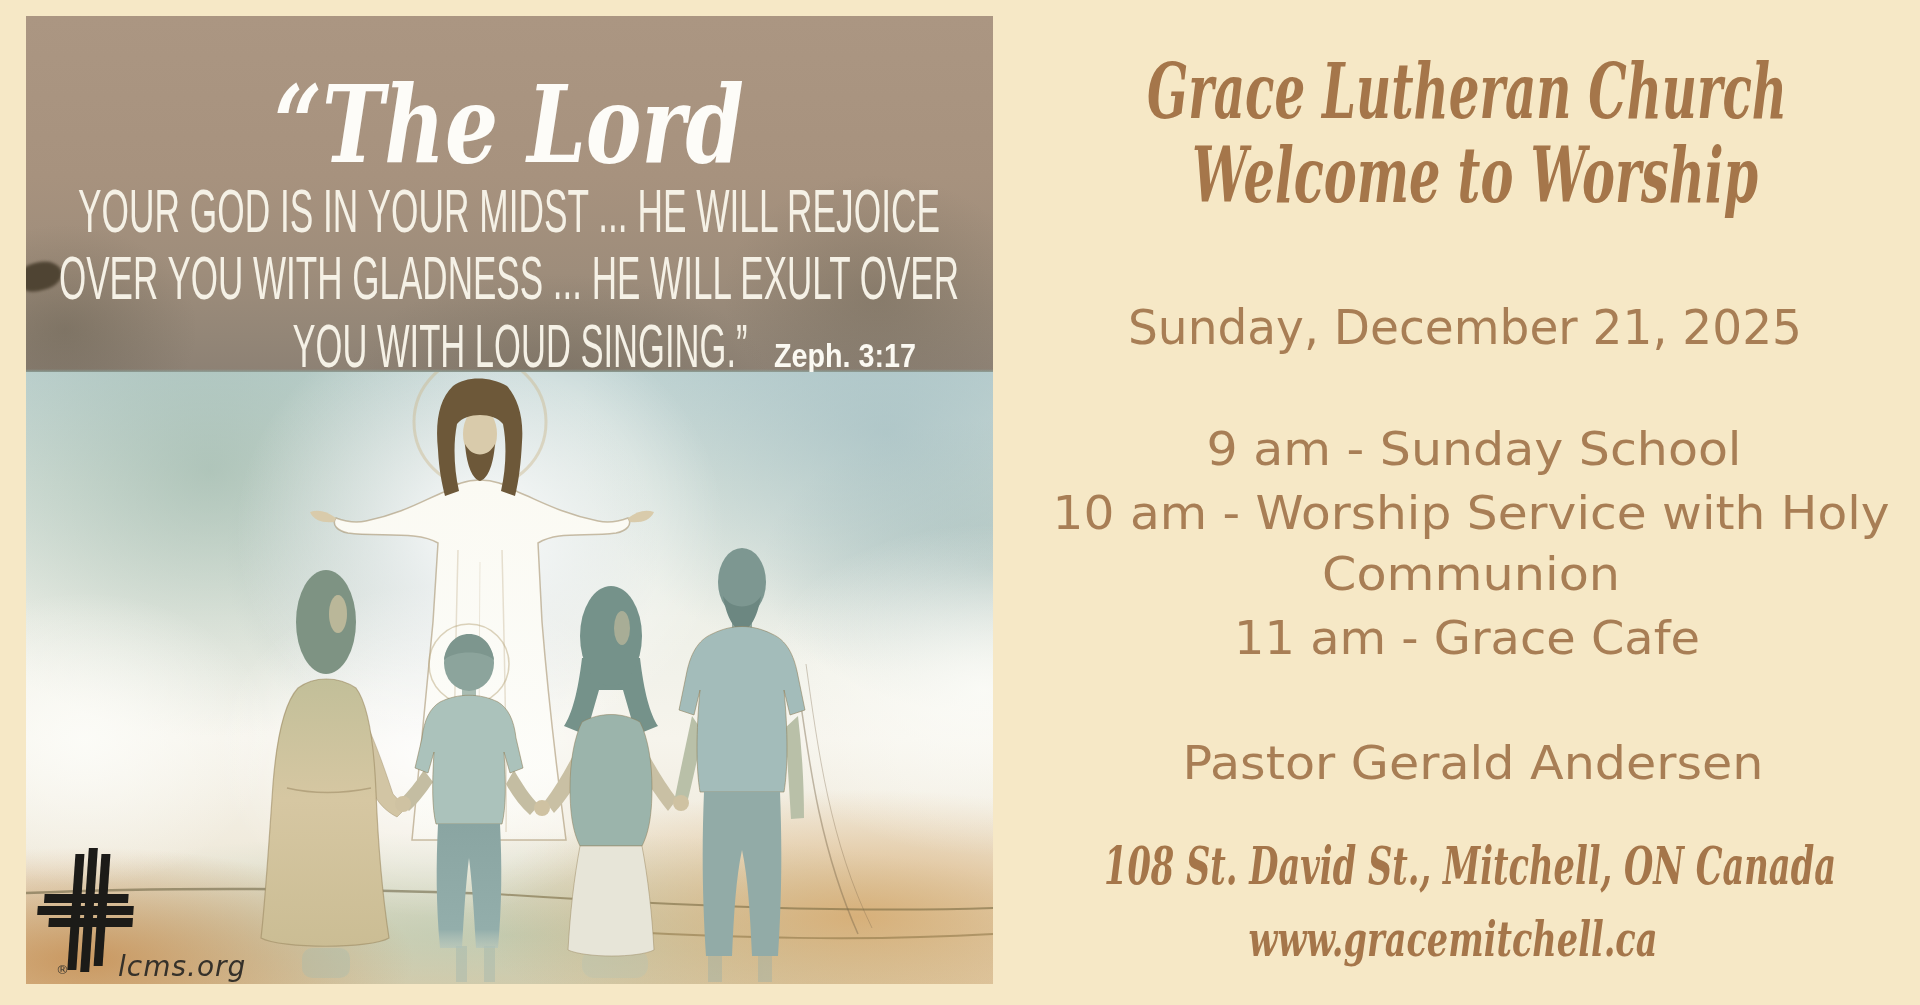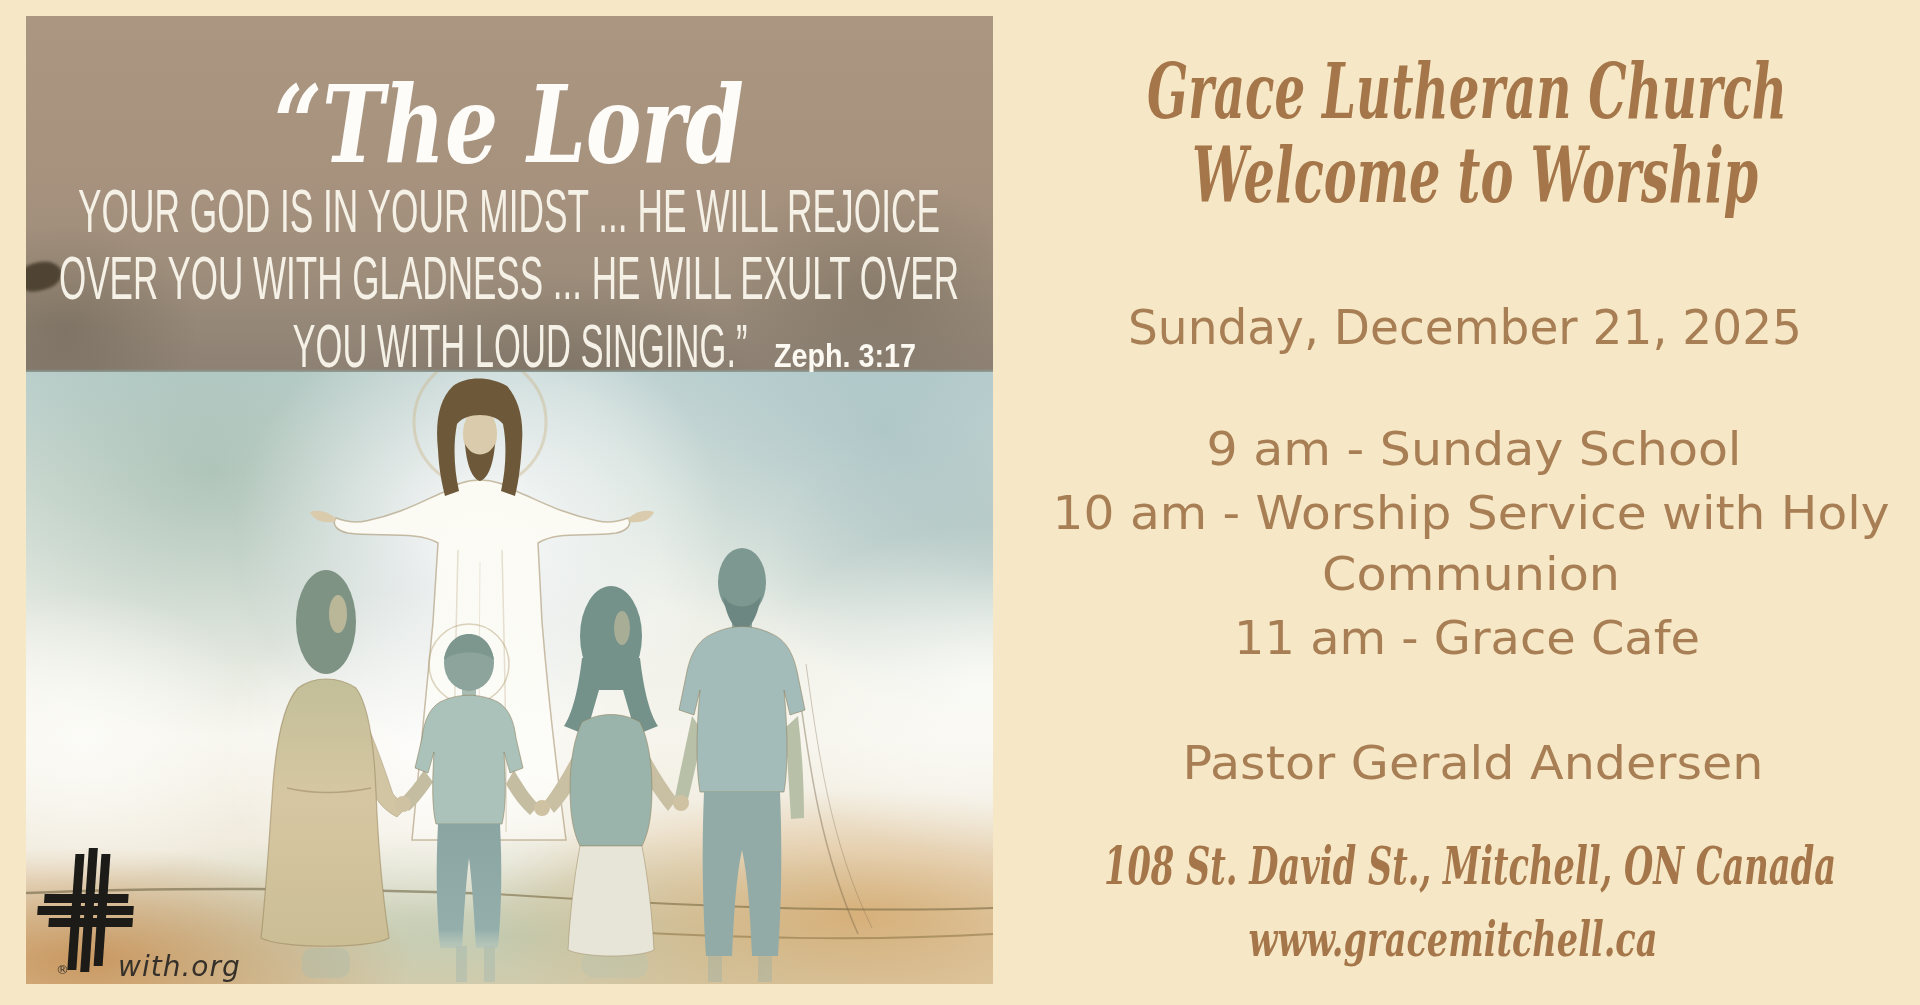--- a/index.html
+++ b/index.html
@@ -214,21 +214,21 @@
     <g fill="#1c1b18" transform="skewX(-4)">
       <rect x="42" y="8" width="9" height="116"></rect>
       <rect x="55" y="2" width="9" height="124"></rect>
       <rect x="68" y="8" width="9" height="112"></rect>
       <rect x="14" y="48" width="84" height="9"></rect>
       <rect x="8" y="60" width="96" height="9"></rect>
       <rect x="20" y="72" width="84" height="9"></rect>
     </g>
   </svg>
   <div class="lcms-reg">®</div>
-  <div class="lcms-caption">with.org</div>
+  <div class="lcms-caption">lcms.org</div>
 </div>
 
 <div class="panel">
   <svg class="panel-svg" viewBox="0 0 927 1005">
     <text class="p-script" x="474" y="118" font-size="76" text-anchor="middle" textLength="640" lengthAdjust="spacingAndGlyphs">Grace Lutheran Church</text>
     <text class="p-script" x="482" y="202" font-size="76" text-anchor="middle" textLength="566" lengthAdjust="spacingAndGlyphs">Welcome to Worship</text>
 
     <text class="p-sans" x="472" y="344" font-size="48" text-anchor="middle" textLength="674" lengthAdjust="spacingAndGlyphs">Sunday, December 21, 2025</text>
 
     <text class="p-sans" x="481" y="465" font-size="47" text-anchor="middle" textLength="535" lengthAdjust="spacingAndGlyphs">9 am - Sunday School</text>

